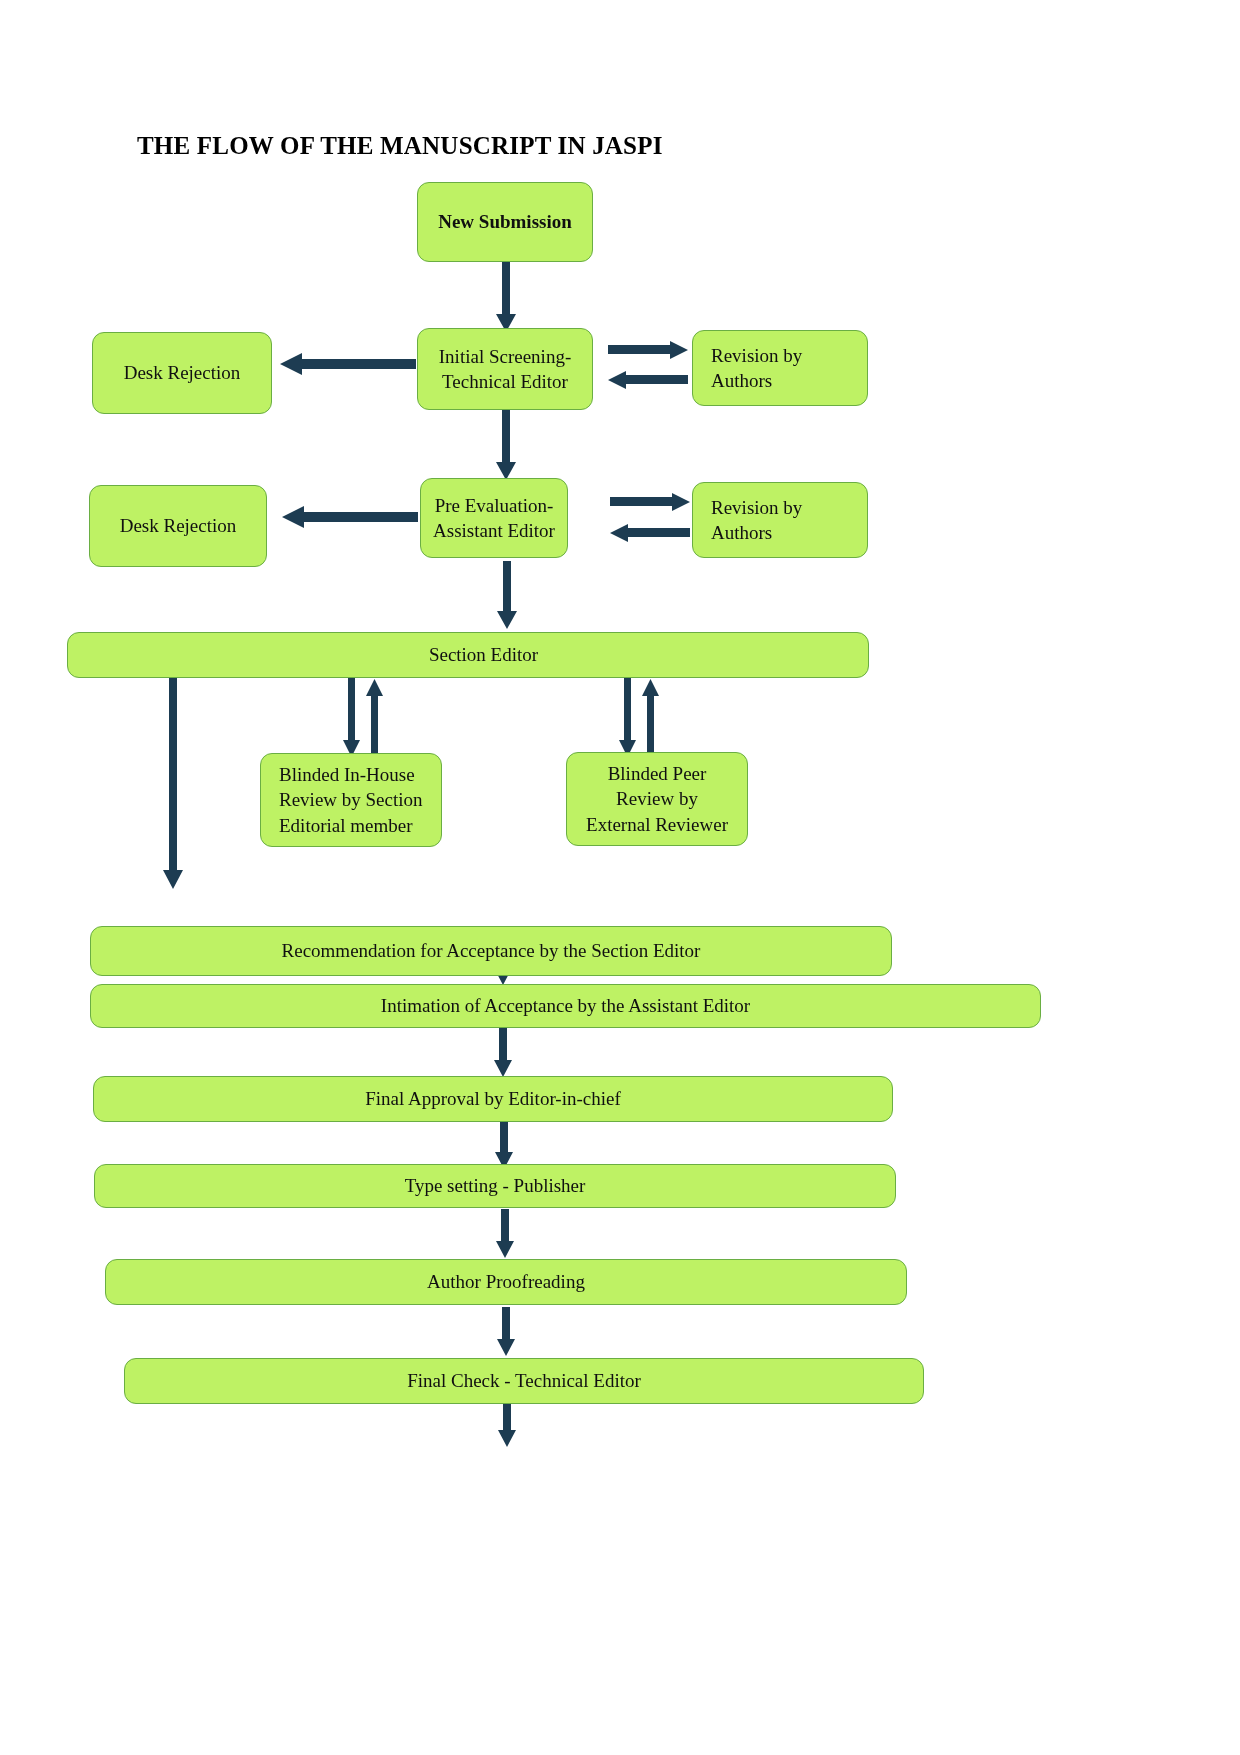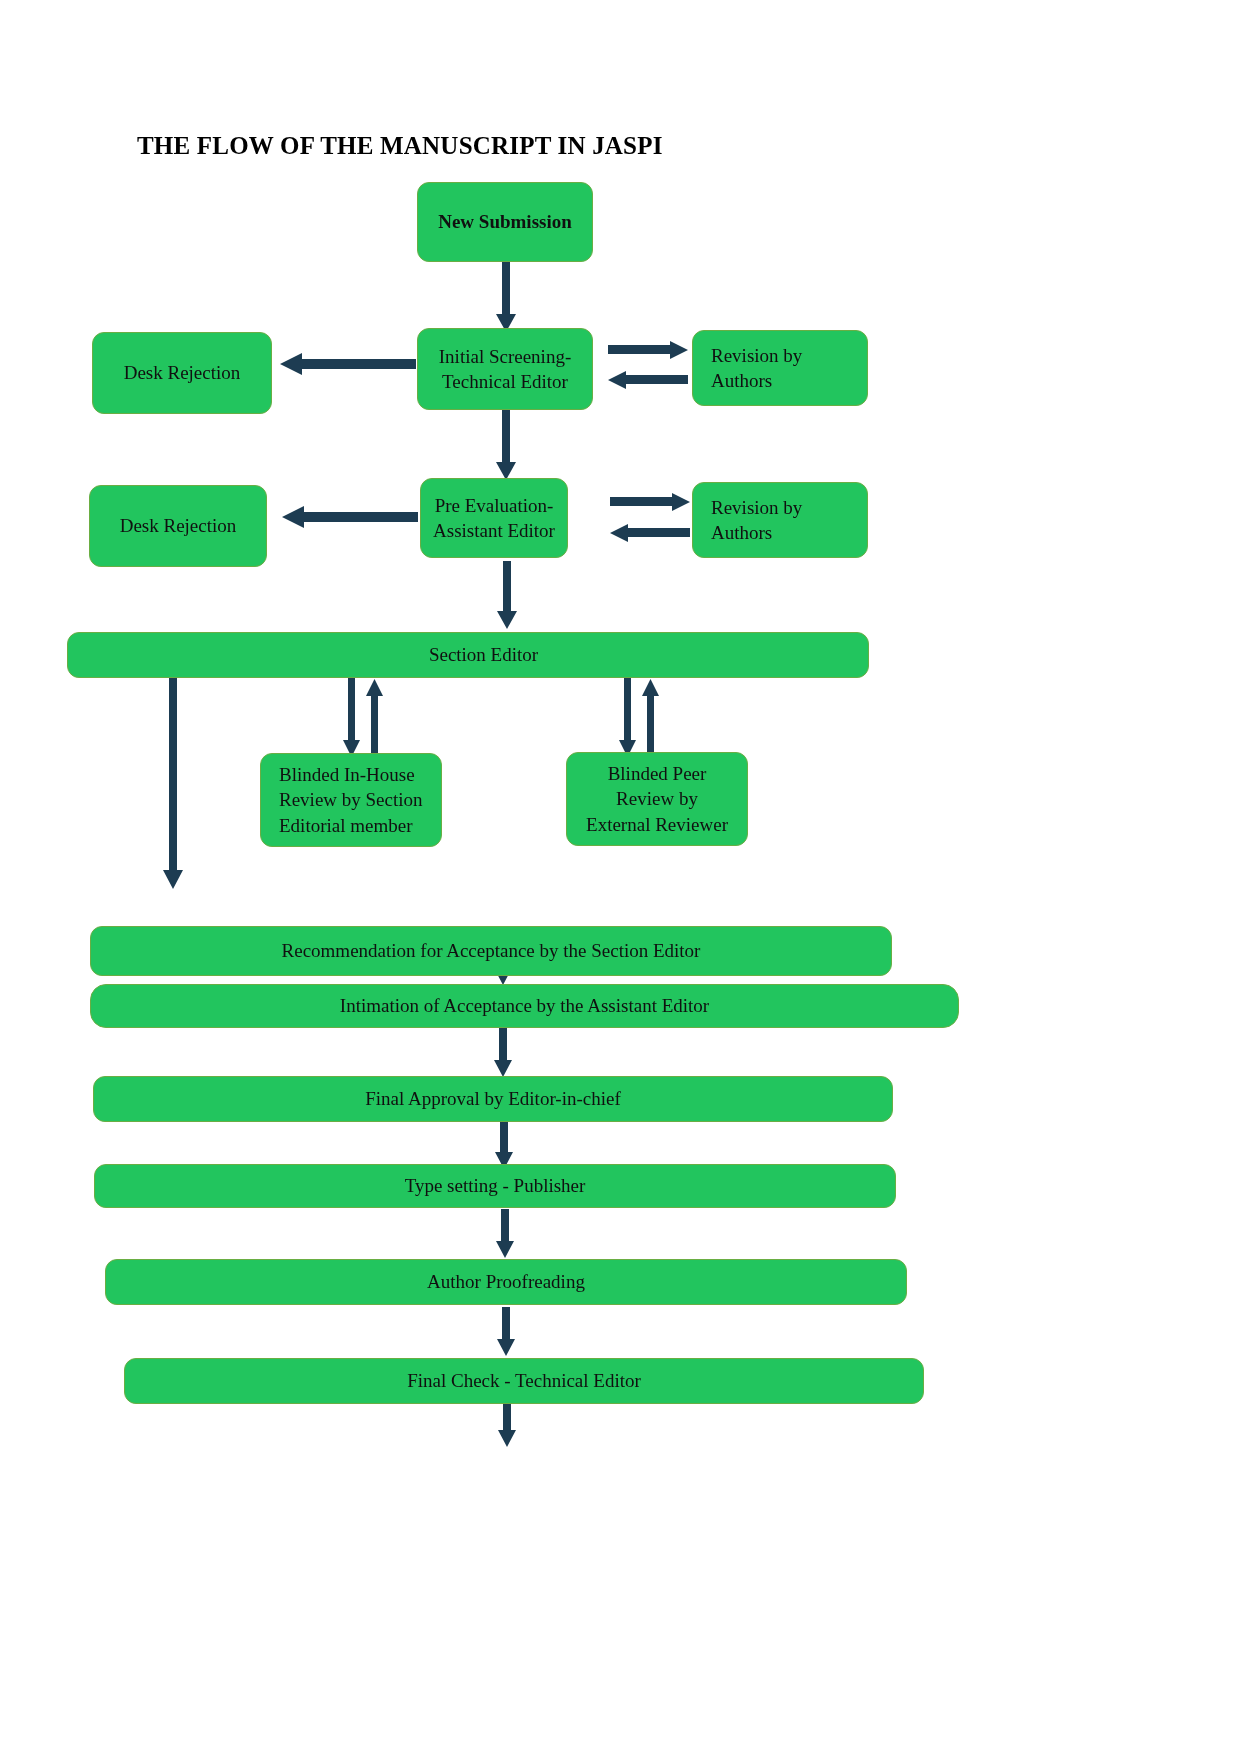--- a/index.html
+++ b/index.html
@@ -20,21 +20,21 @@
     letter-spacing:0.2px;
     white-space:nowrap;
     font-family:"Liberation Serif","DejaVu Serif",serif;
   }
 
   .node{
     position:absolute;
     box-sizing:border-box;
     border:1.6px solid #6AAE43;
     border-radius:12px;
-    background:#22c55e;
+    background:#bef264;
     display:flex;
     align-items:center;
     justify-content:center;
     text-align:center;
     font-size:19px;
     line-height:1.33;
     padding:4px 10px;
     color:#101010;
   }
   .node.bold{font-weight:bold;}
@@ -217,21 +217,21 @@
   <div class="node" style="left:566px;top:752px;width:182px;height:94px;">
     <span class="lbl">Blinded Peer
 Review by
 External Reviewer</span>
   </div>
 
   <div class="node" style="left:90px;top:926px;width:802px;height:50px;">
     <span class="lbl">Recommendation for Acceptance by the Section Editor</span>
   </div>
 
-  <div class="node" style="left:90px;top:984px;width:869px;height:44px;border-radius:16px;">
+  <div class="node" style="left:90px;top:984px;width:951px;height:44px;">
     <span class="lbl">Intimation of  Acceptance by the Assistant Editor</span>
   </div>
 
   <div class="node" style="left:93px;top:1076px;width:800px;height:46px;">
     <span class="lbl">Final Approval by Editor-in-chief</span>
   </div>
 
   <div class="node" style="left:94px;top:1164px;width:802px;height:44px;">
     <span class="lbl">Type setting - Publisher</span>
   </div>

